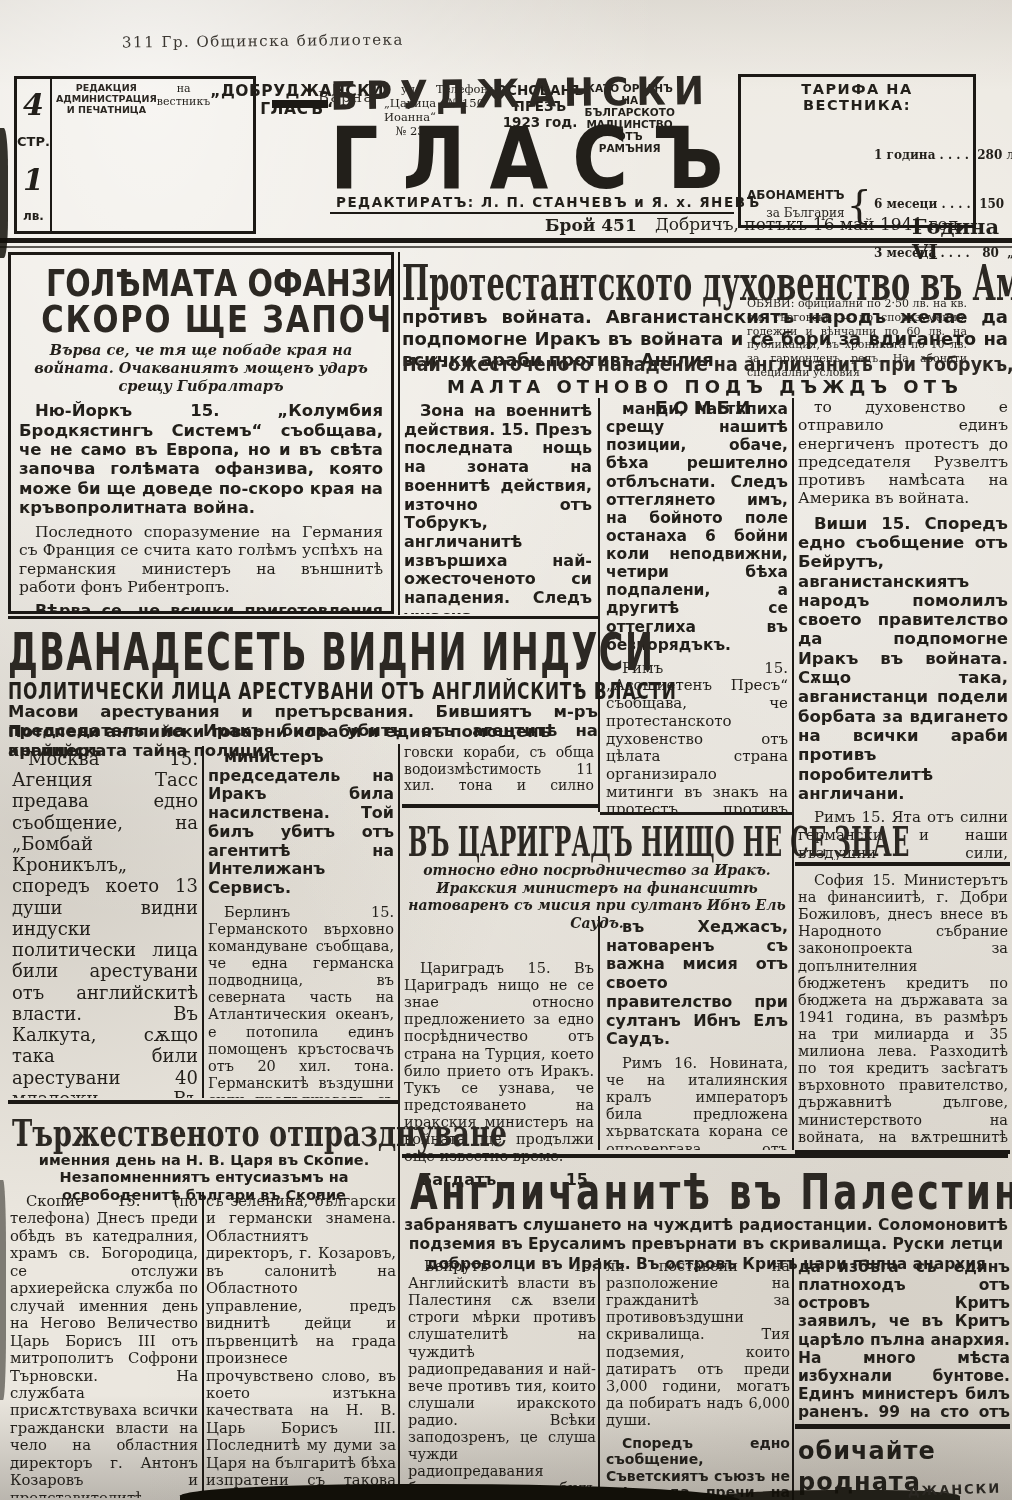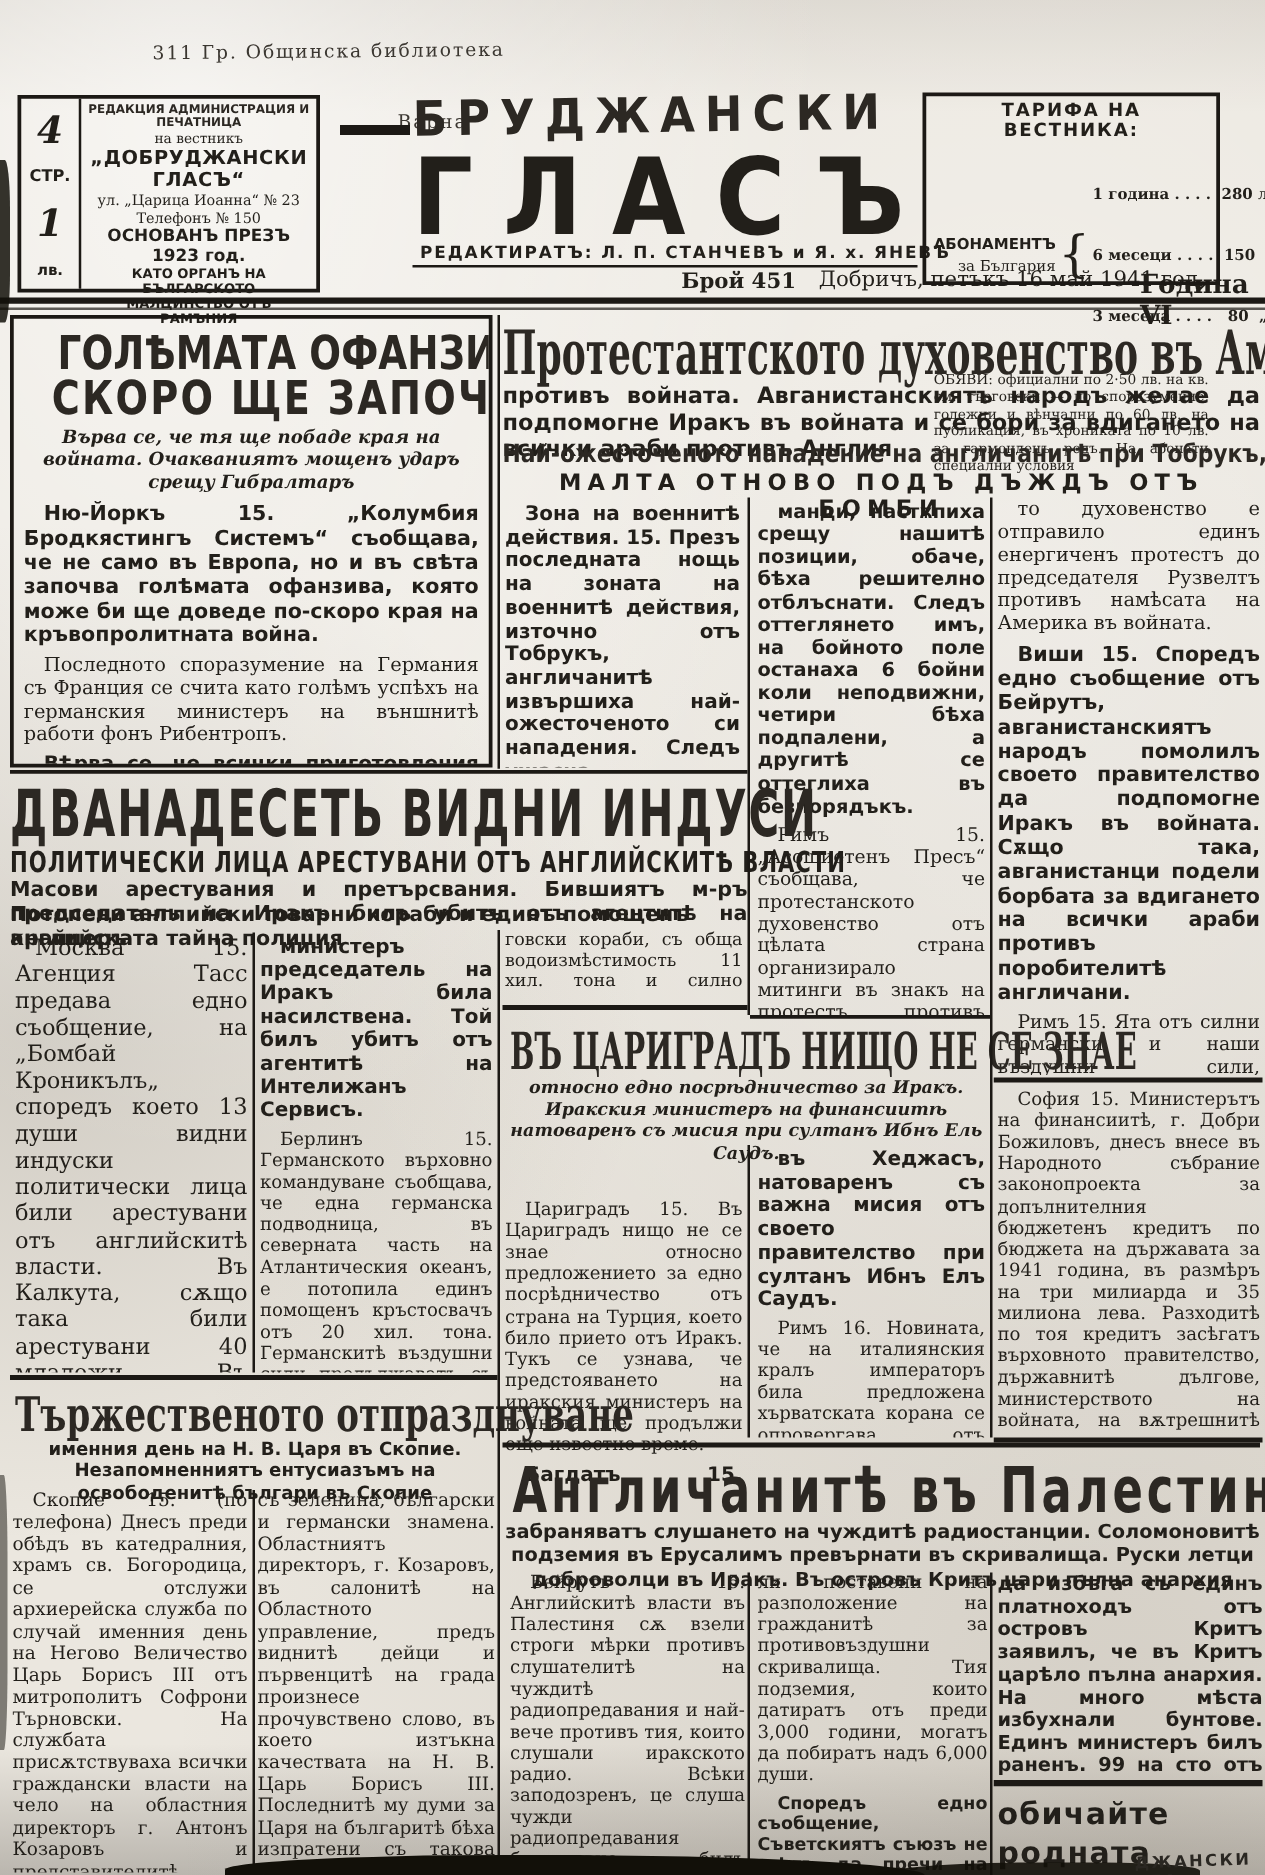--- a/index.html
+++ b/index.html
@@ -37,21 +37,21 @@
   <div class="abs hand" style="left:122px;top:32px;transform:rotate(-0.6deg);">311 Гр. Общинска библиотека</div>
   <div class="abs hand" style="left:318px;top:88px;">Варна</div>
 
   <div class="abs boxed" style="left:14px;top:76px;width:236px;height:152px;display:flex;">
     <div style="width:46px;border-right:2px solid #1c1915;display:flex;flex-direction:column;align-items:center;justify-content:space-around;padding:2px 0;">
       <span style="font-size:30px;font-weight:bold;font-style:italic;">4</span>
       <span class="heavy" style="font-size:13px;">СТР.</span>
       <span style="font-size:30px;font-weight:bold;font-style:italic;">1</span>
       <span class="heavy" style="font-size:12px;">лв.</span>
     </div>
-    <div class="ctr" style="flex:1;padding:3px 4px;display:flex;flex-direction:column;justify-content:space-between;">
+    <div class="ctr" style="flex:1;padding:3px 4px;display:flex;flex-direction:row;justify-content:space-between;">
       <div class="heavy soft" style="font-size:9.5px;">РЕДАКЦИЯ АДМИНИСТРАЦИЯ И ПЕЧАТНИЦА</div>
       <div style="font-size:11px;">на вестникъ</div>
       <div class="heavy" style="font-size:15.5px;letter-spacing:0.5px;">„ДОБРУДЖАНСКИ ГЛАСЪ“</div>
       <div style="font-size:11.5px;">ул. „Царица Иоанна“ № 23</div>
       <div style="font-size:11.5px;">Телефонъ № 150</div>
       <div class="heavy" style="font-size:13.5px;">ОСНОВАНЪ ПРЕЗЪ 1923 год.</div>
       <div class="heavy" style="font-size:10.5px;line-height:1.15;">КАТО ОРГАНЪ НА БЪЛГАРСКОТО МАЛЦИНСТВО ОТЪ РАМЪНИЯ</div>
     </div>
   </div>
 

